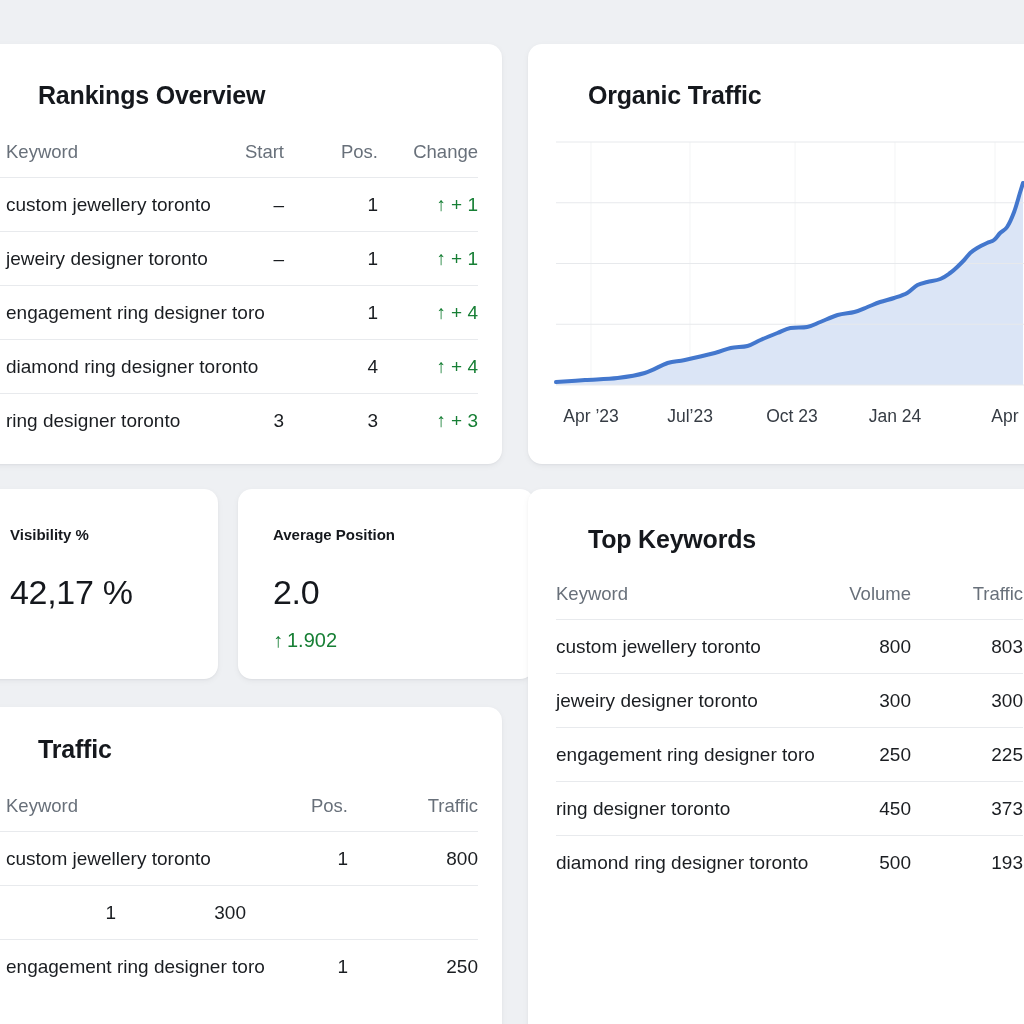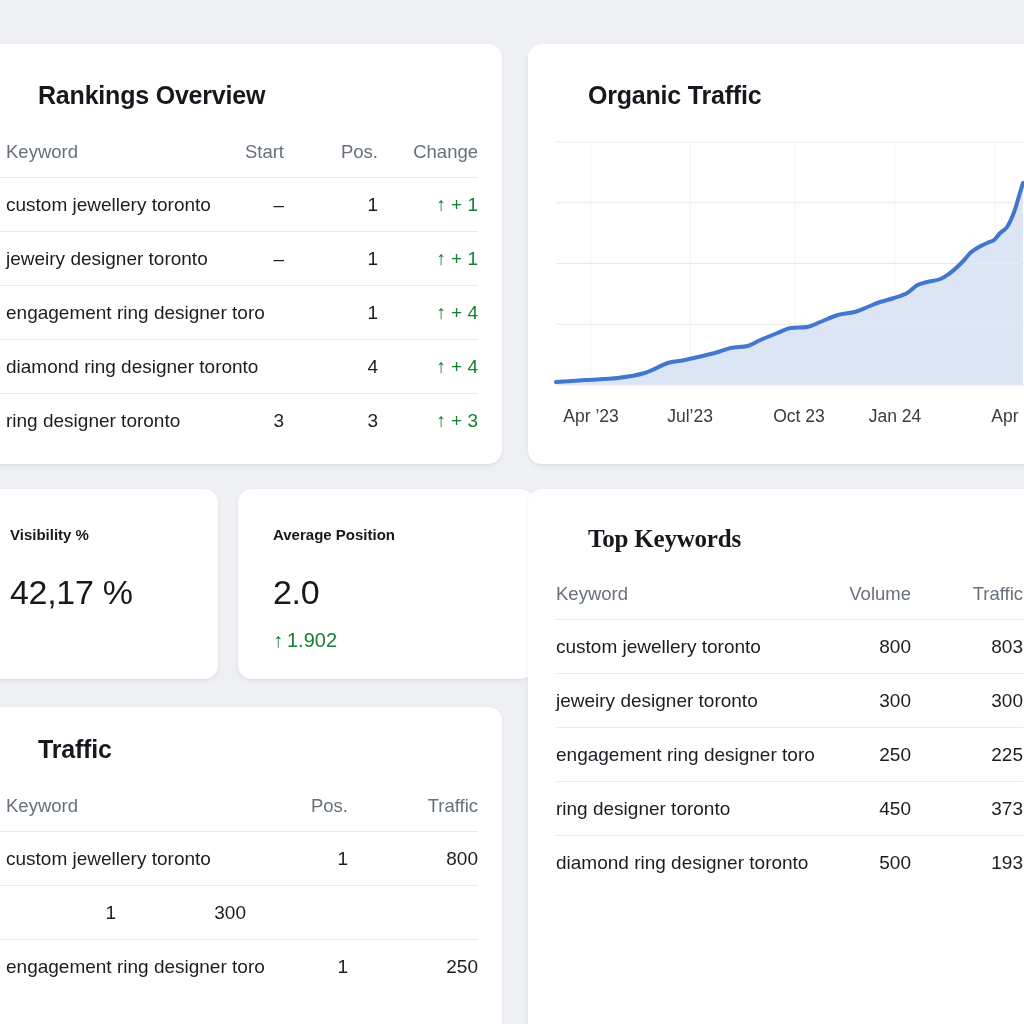--- a/index.html
+++ b/index.html
@@ -13,21 +13,21 @@
   .card-rankings  { left:-28px; top:44px;  width:530px; height:420px; padding:0 24px 0 34px; }
   .card-organic   { left:528px; top:44px;  width:523px; height:420px; padding:0 0 0 28px; }
   .card-visibility{ left:-28px; top:489px; width:246px; height:190px; padding:0 16px 0 38px; }
   .card-avgpos    { left:238px; top:489px; width:296px; height:190px; padding:0 16px 0 35px; }
   .card-topkw     { left:528px; top:489px; width:523px; height:560px; padding:0 28px; }
   .card-traffic   { left:-28px; top:707px; width:530px; height:360px; padding:0 24px 0 34px; }
 
   .title    { font-size:25px; line-height:30px; font-weight:700; color:#15181d; letter-spacing:-0.2px;margin-left:32px; }
   .card-rankings .title { margin-top:36px; }
   .card-organic  .title { margin-top:36px; }
-  .card-topkw    .title { margin-top:35px;font-family:Liberation Serif, serif; }
+  .card-topkw    .title { margin-top:35px; }
   .card-traffic  .title { margin-top:27px; }
   .small-title { font-size:15px; line-height:26px; font-weight:700; color:#15181d; margin-top:33px; }
   .big-val { font-size:34px; line-height:40px; font-weight:500; color:#15181d; margin-top:24px; letter-spacing:-0.3px; }
   .delta { margin-top:16px; font-size:20px; line-height:24px; font-weight:500; color:#177f35; display:flex; align-items:center; }
   .delta .arr { margin-right:4px; }
 
   .row { display:flex; align-items:center; }
   .thead { height:52px; border-bottom:1px solid #e8eaed; font-size:18.5px; color:#68707a;
            margin-top:16px; }
   .card-topkw .thead { margin-top:14px; }
@@ -129,21 +129,21 @@
           <line x1="28" y1="98.00" x2="523" y2="98.00" stroke="#e7e9ec" stroke-width="1"></line>
           <line x1="28" y1="158.75" x2="523" y2="158.75" stroke="#e7e9ec" stroke-width="1"></line>
           <line x1="28" y1="219.50" x2="523" y2="219.50" stroke="#e7e9ec" stroke-width="1"></line>
           <line x1="28" y1="280.25" x2="523" y2="280.25" stroke="#e7e9ec" stroke-width="1"></line>
           <line x1="28" y1="341.00" x2="523" y2="341.00" stroke="#e7e9ec" stroke-width="1"></line>
           <path d="M 28 338 C 32.8 337.7 46.7 336.7 57 336 C 67.3 335.3 79.6 335.2 89.6 334 C 99.5 332.8 108.4 331.5 116.7 329 C 125.0 326.5 132.9 321.2 139.6 319 C 146.3 316.8 149.0 317.7 156.9 316 C 164.8 314.3 179.2 311.0 186.8 309 C 194.4 307.0 197.3 305.2 202.7 304 C 208.1 302.8 214.5 303.3 219.5 302 C 224.5 300.7 227.5 298.2 232.5 296 C 237.5 293.8 244.4 291.0 249.4 289 C 254.4 287.0 257.4 285.0 262.4 284 C 267.4 283.0 274.2 284.0 279.2 283 C 284.2 282.0 287.2 280.0 292.3 278 C 297.4 276.0 303.9 272.7 309.6 271 C 315.3 269.3 321.4 269.3 326.4 268 C 331.4 266.7 335.2 264.7 339.5 263 C 343.8 261.3 347.7 259.5 352.1 258 C 356.5 256.5 361.6 255.5 366.1 254 C 370.6 252.5 375.3 251.2 379.2 249 C 383.1 246.8 386.1 242.8 389.5 241 C 392.9 239.2 395.5 239.0 399.3 238 C 403.1 237.0 408.5 236.5 412.3 235 C 416.1 233.5 419.3 231.0 422.1 229 C 424.9 227.0 426.9 225.2 429.2 223 C 431.5 220.8 434.0 218.3 436.2 216 C 438.4 213.7 440.0 211.0 442.2 209 C 444.4 207.0 446.4 205.7 449.2 204 C 452.0 202.3 456.2 200.3 459 199 C 461.8 197.7 463.8 197.7 466 196 C 468.2 194.3 469.9 191.2 472.1 189 C 474.3 186.8 476.8 186.5 479.1 183 C 481.4 179.5 483.9 173.8 486.1 168 C 488.3 162.2 490.7 152.8 492.2 148 C 493.7 143.2 494.5 140.5 495 139" fill="none" stroke="#4377cd" stroke-width="4" stroke-linecap="round" stroke-linejoin="round"></path>
         </svg>
       <div class="x-axis">
         <span class="tick" style="left: 63.025px;">Apr ’23</span>
         <span class="tick" style="left: 162.029px;">Jul’23</span>
-        <span class="tick" style="left: 271px;">Oct 23</span>
+        <span class="tick" style="left: 264px;">Oct 23</span>
         <span class="tick" style="left: 367.042px;">Jan 24</span>
         <span class="tick" style="left: 491px; text-align: right;">Apr ’24</span>
       </div>
     </div>
   </section>
 
   <section class="card card-visibility">
     <h2 class="small-title">Visibility %</h2>
     <div class="big-val">42,17 %</div>
   </section>

